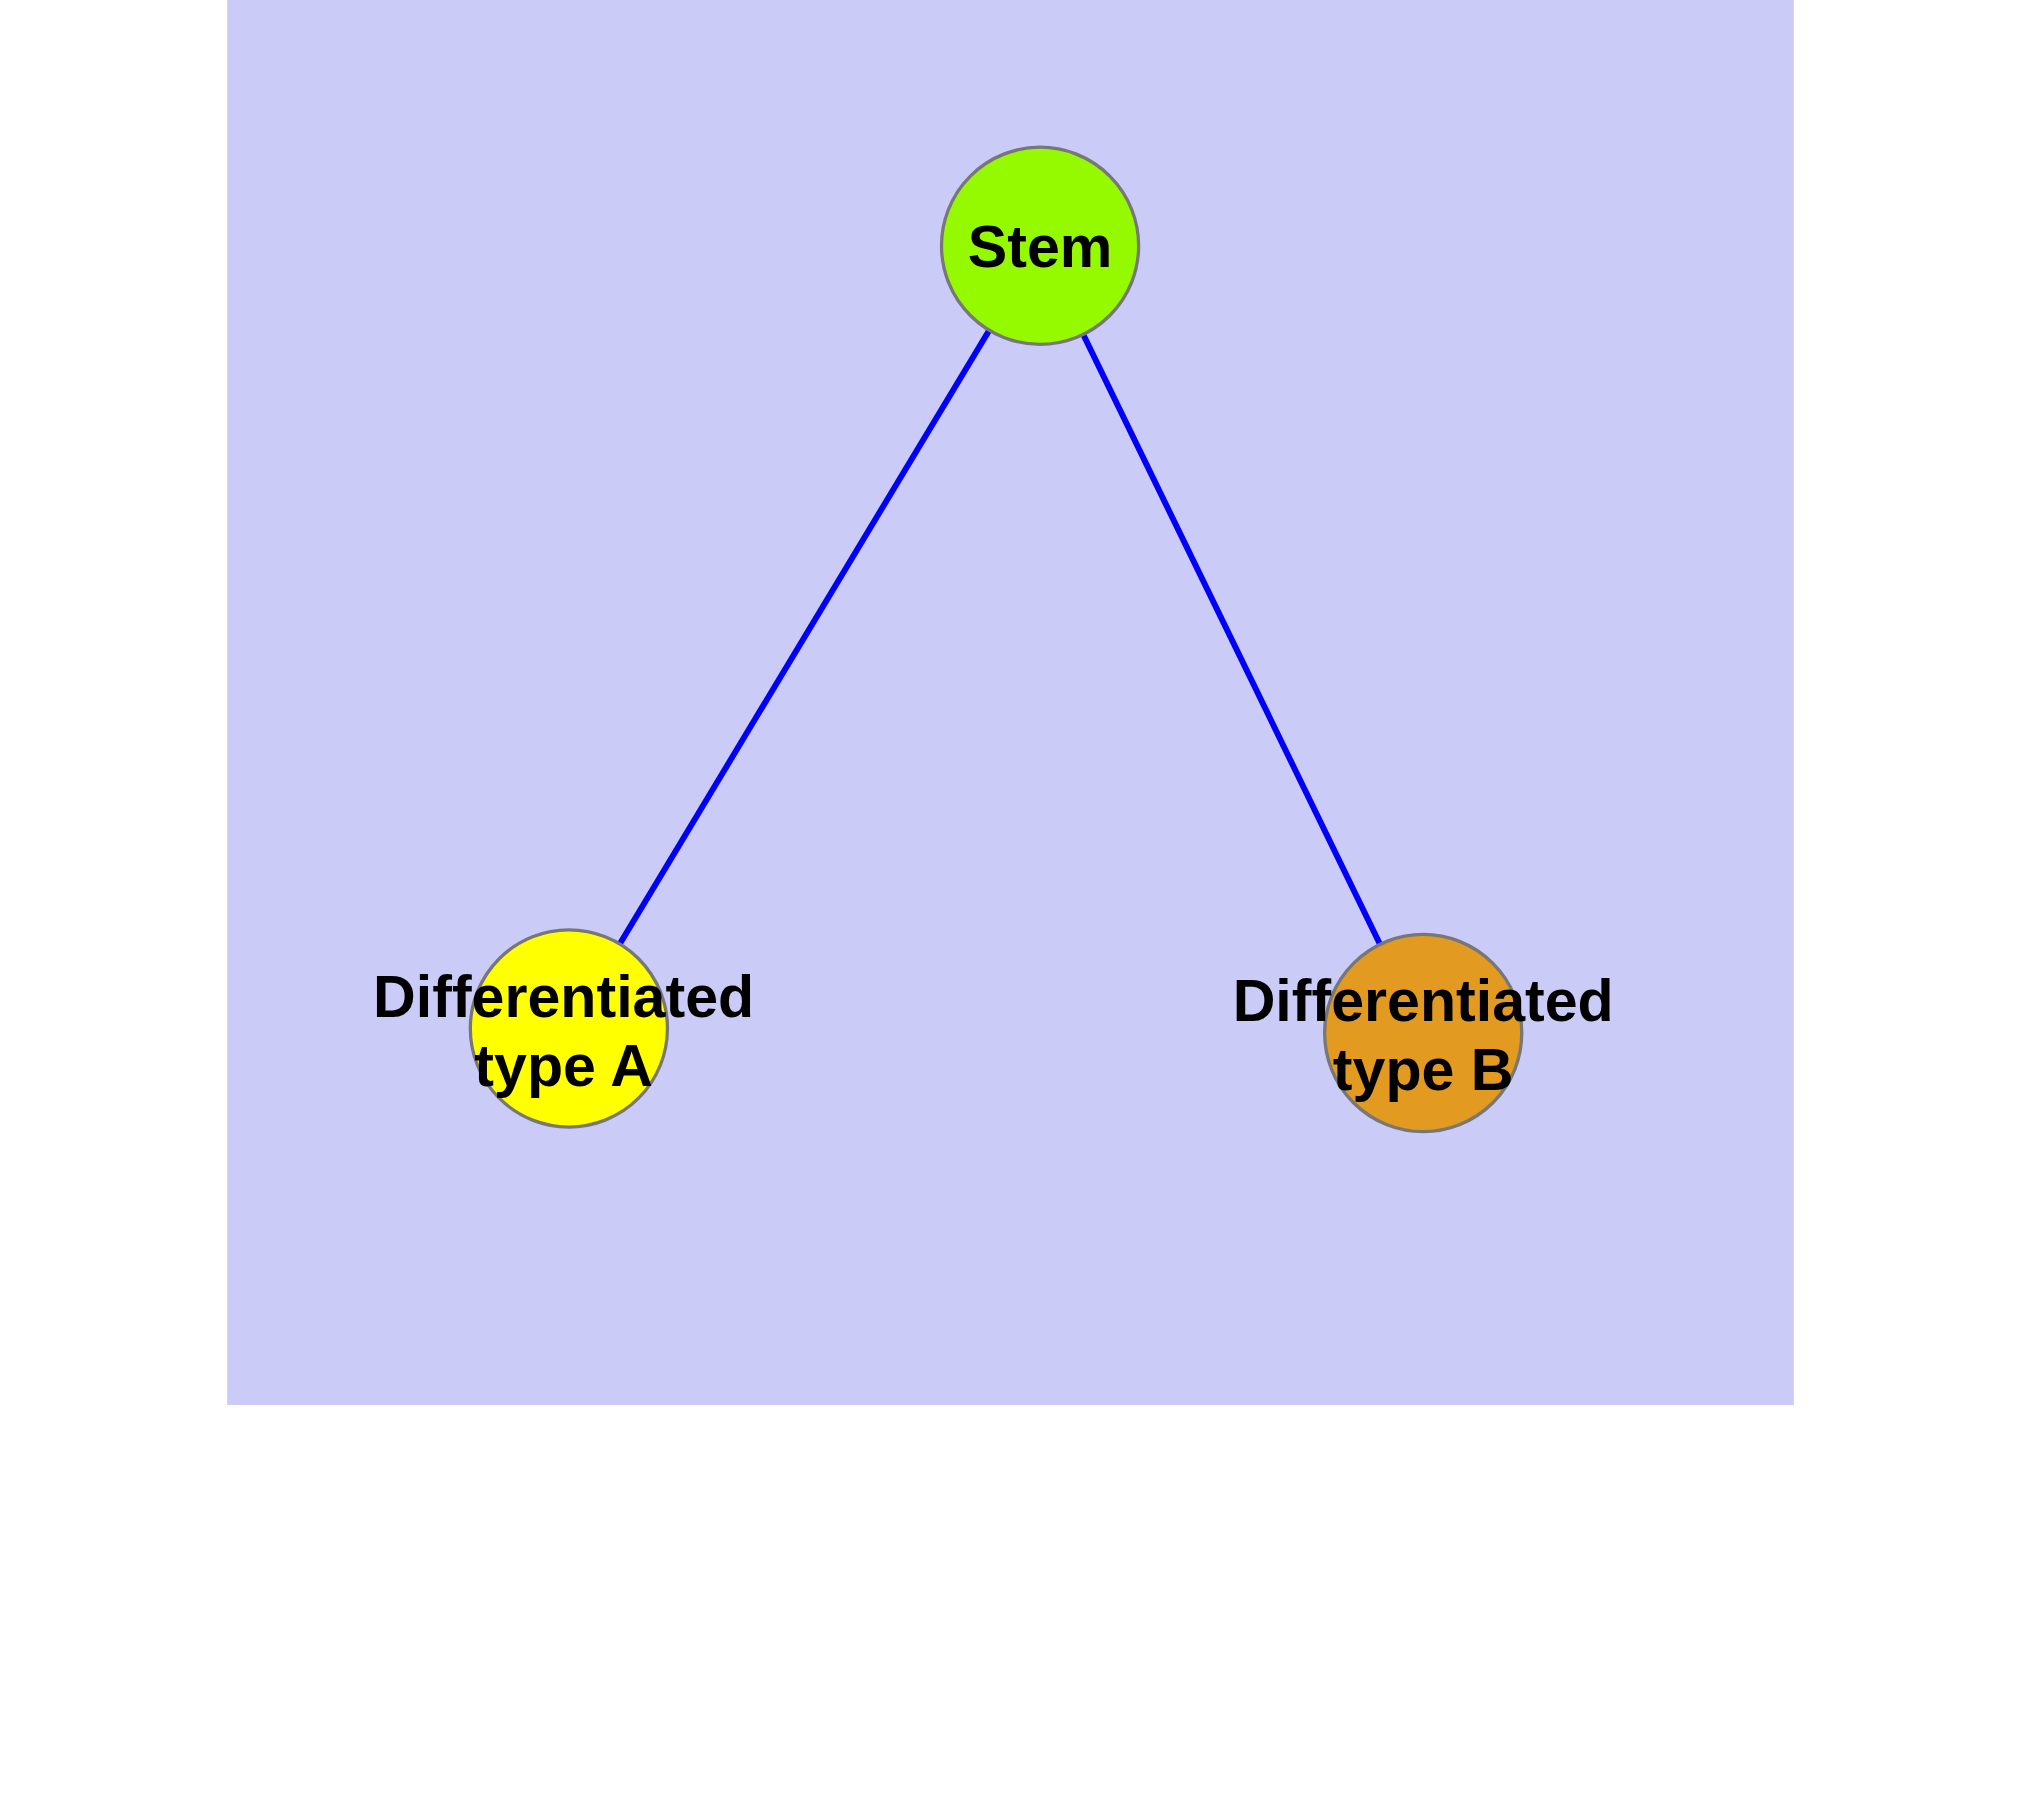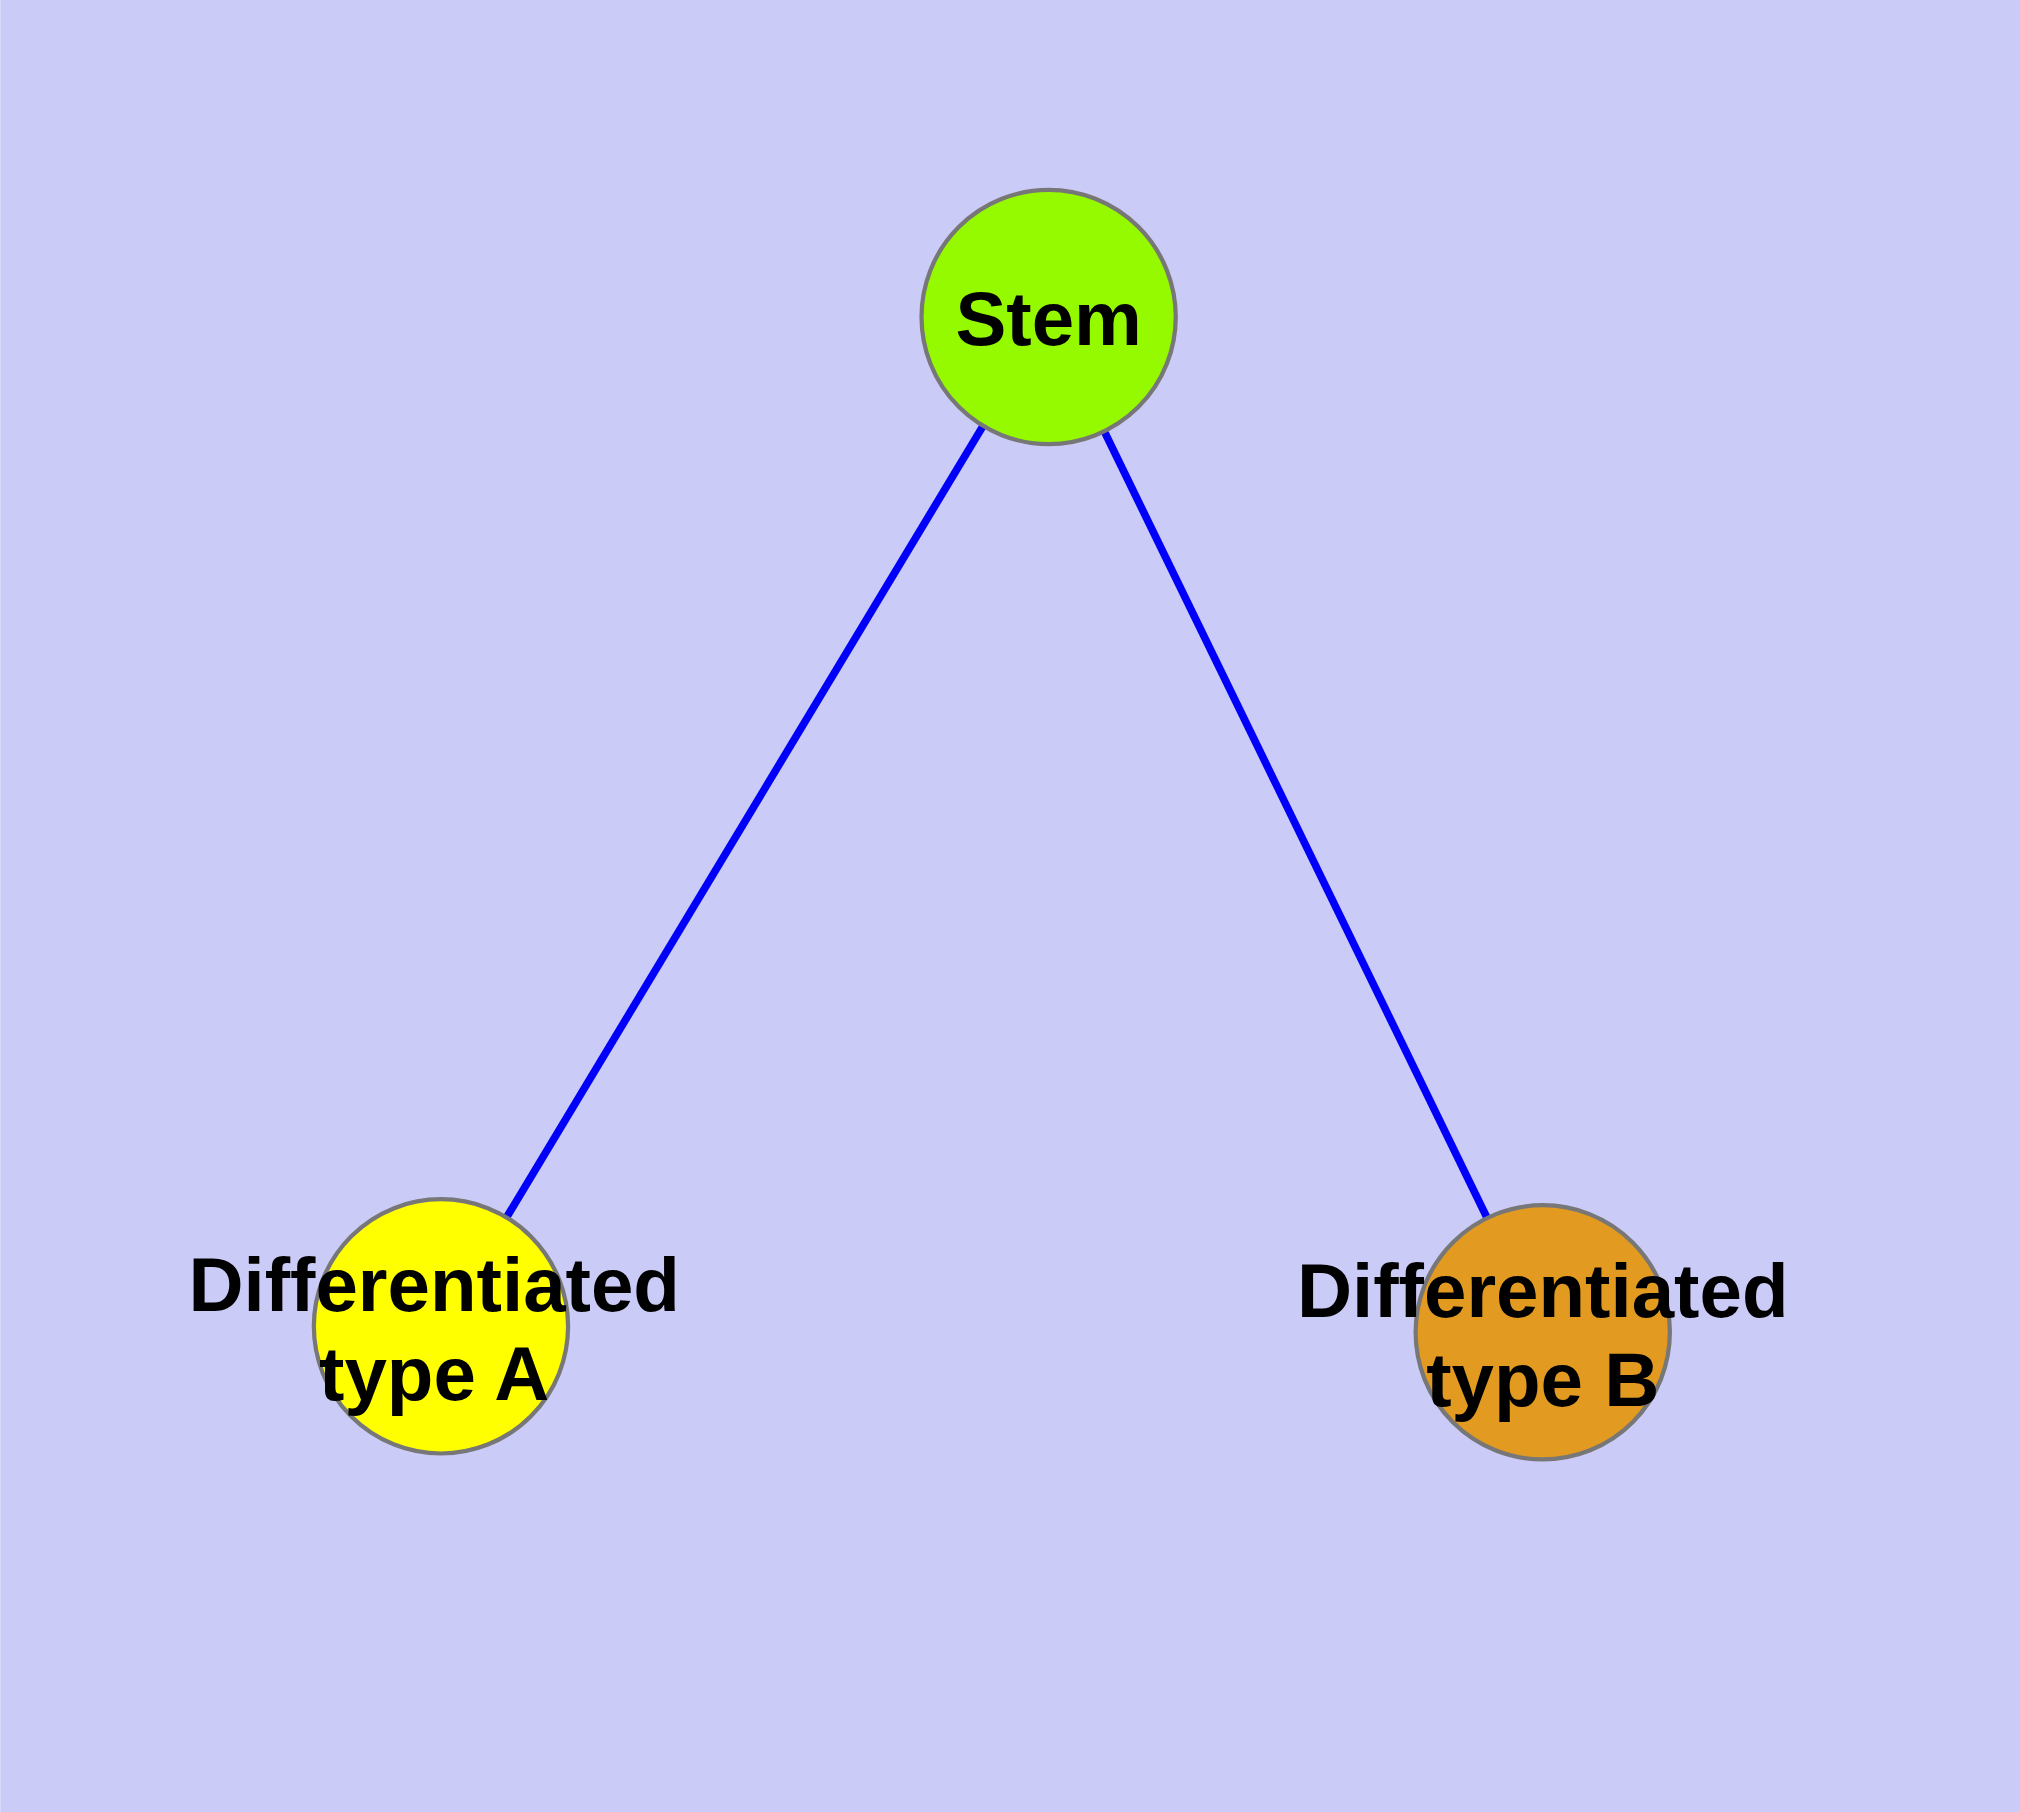--- a/index.html
+++ b/index.html
@@ -3,21 +3,21 @@
 <meta charset="utf-8">
 <style>
   html, body {
     margin: 0;
     padding: 0;
     background: #ffffff;
   }
   .stage {
     position: relative;
     width: 2021px;
-    height: 1812px;
+    height: 1405px;
     overflow: hidden;
   }
   .stage svg {
     display: block;
     width: 100%;
     height: 100%;
   }
   .node-label {
     font-family: "Liberation Sans", "DejaVu Sans", sans-serif;
     font-weight: bold;

